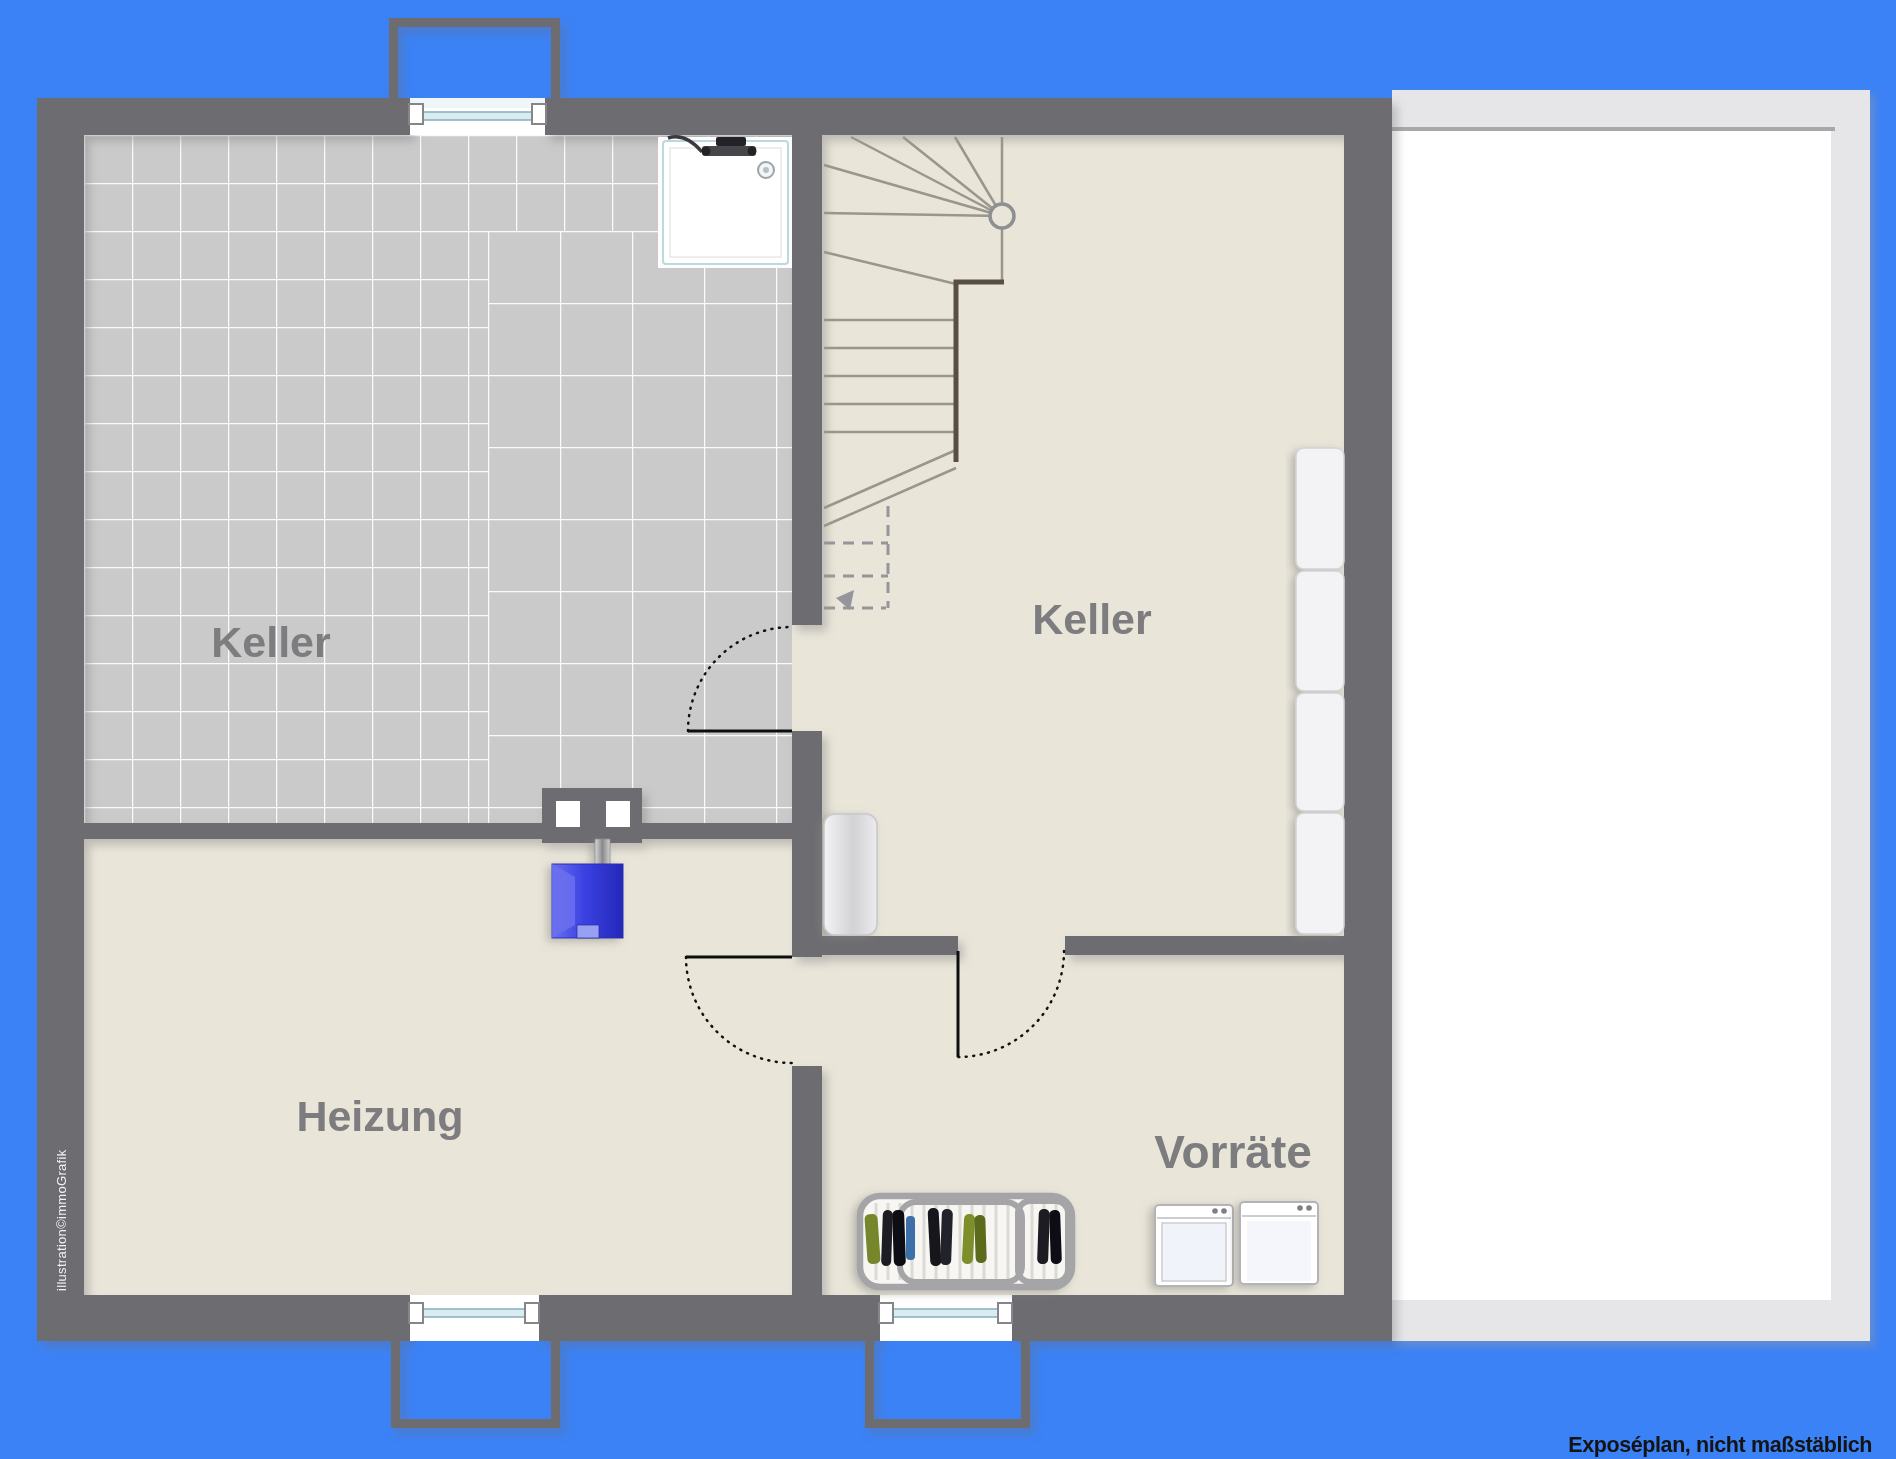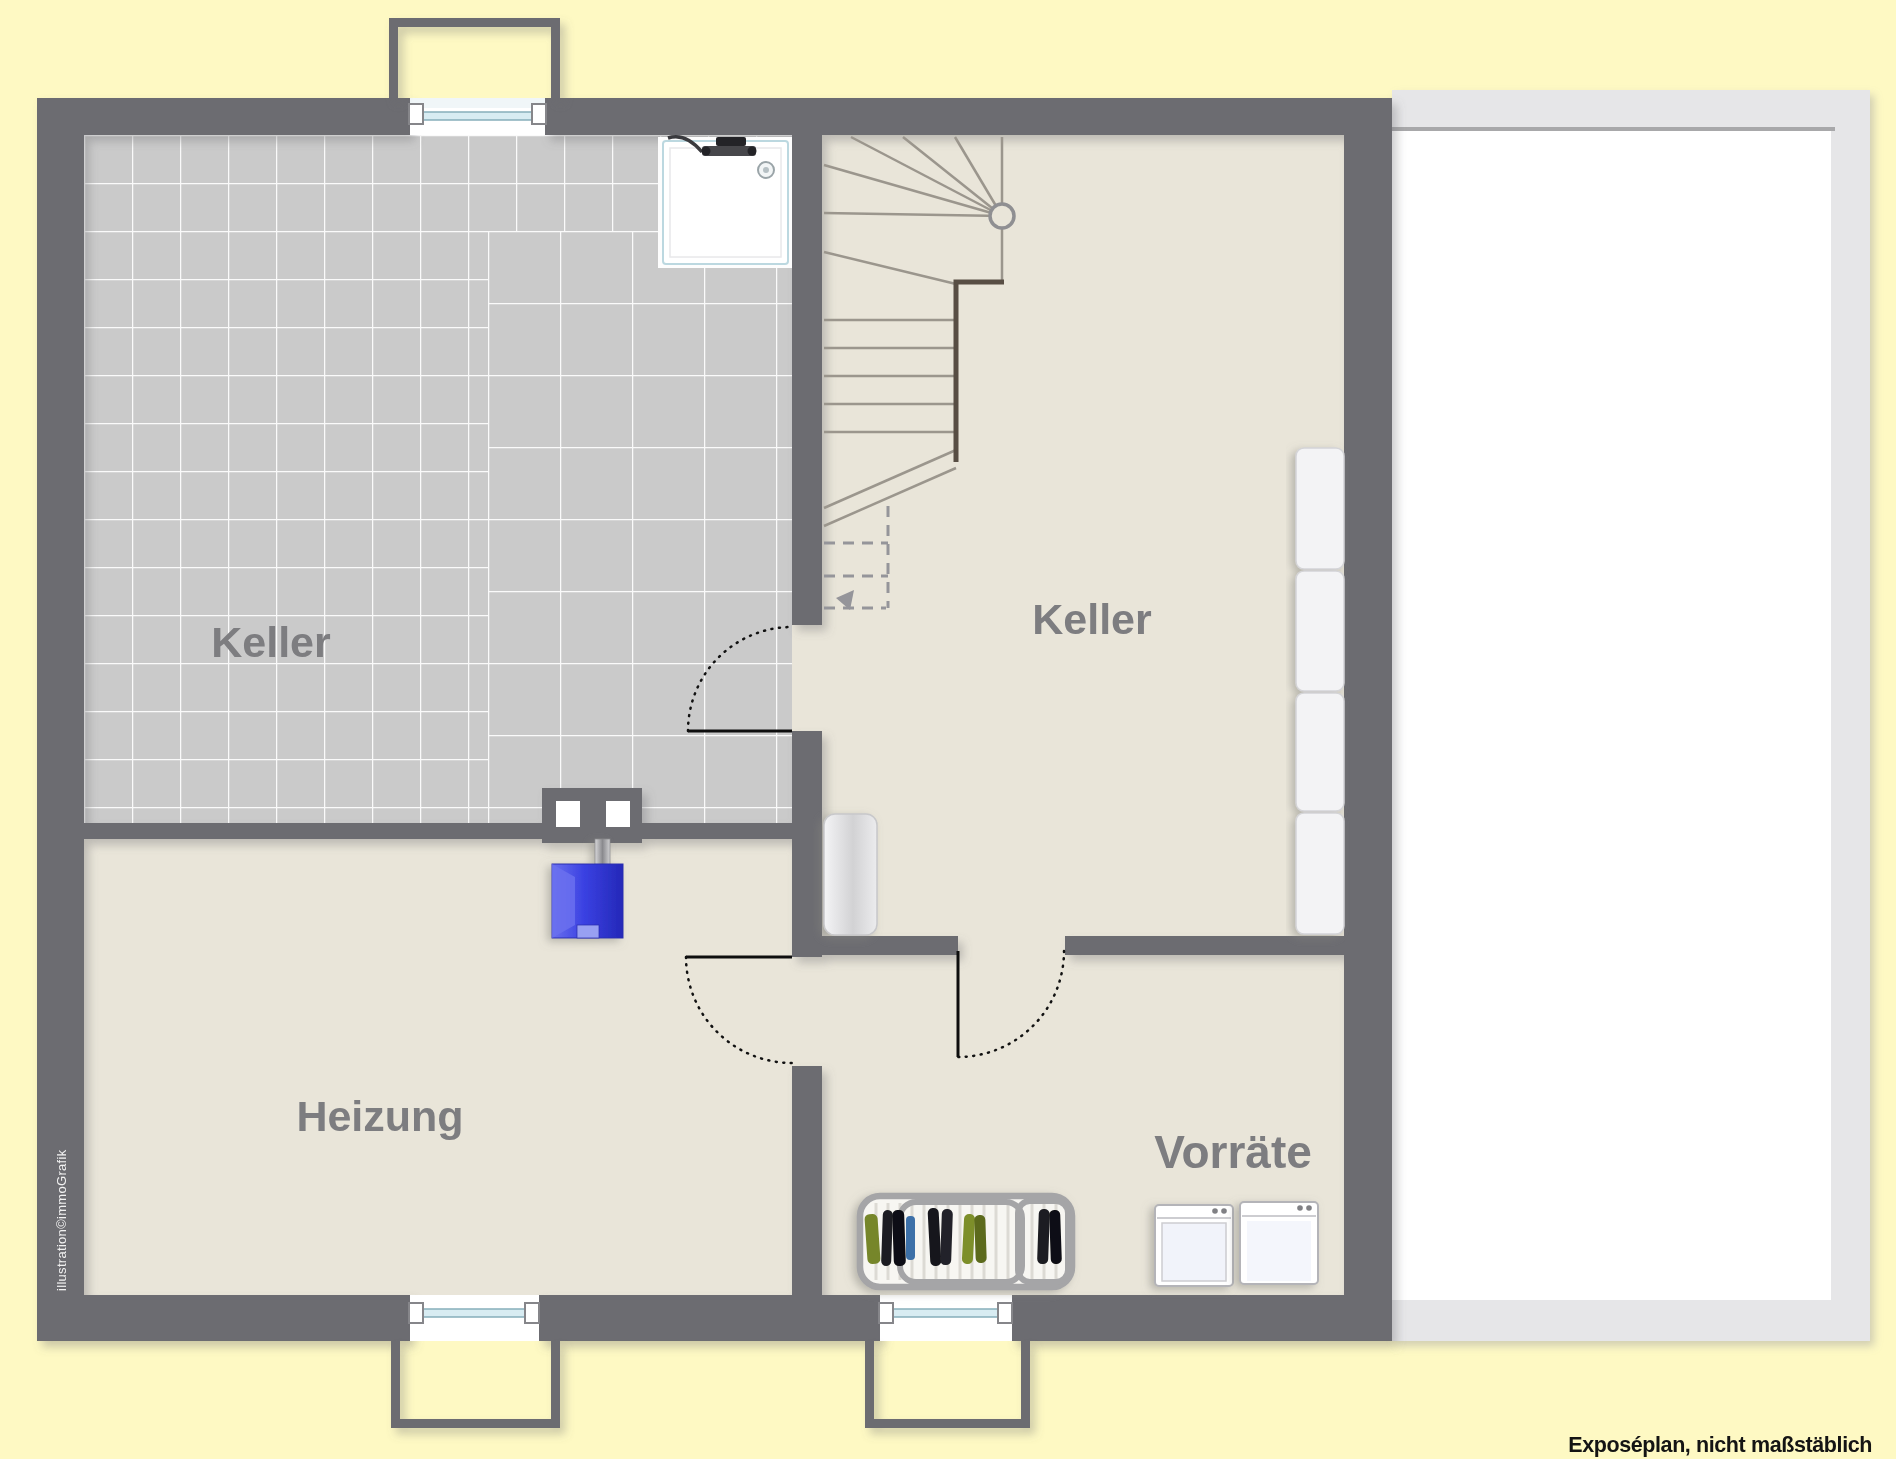--- a/index.html
+++ b/index.html
@@ -1,16 +1,16 @@
 <!DOCTYPE html>
 <html style="--wall: #6c6c71; --tile: #cacaca; --floor: #e9e5d9; --label: #7d7d80; --stairLine: #9b968d; --stairDark: #584e44; --dash: #95959a; --glass: #d8ecf2; --glassEdge: #86aeba; --terrace: #e6e6e8; --terraceLine: #a8a8aa; --boilerBlue: #3a41e2; --boilerLight: #98a0f2; --clothesGreen: #76862c; --clothesBlack: #1b1b20; --clothesBlue: #3d6fa8;"><head>
 <meta charset="utf-8">
 <style>
   html,body{margin:0;padding:0;background:#ffffff;}
-  .stage{position:relative;width:1896px;height:1459px;background:#fef9c3;overflow:hidden;
+  .stage{position:relative;width:1896px;height:1459px;background:#3b82f6;overflow:hidden;
          font-family:"Liberation Sans",sans-serif;}
   svg{display:block}
   svg text{font-family:"Liberation Sans",sans-serif;}
   .room-label{font-weight:bold;fill:var(--label);}
 </style>
 </head>
 <body>
 
 <div class="stage">
 <svg width="1896" height="1459" viewBox="0 0 1896 1459">

